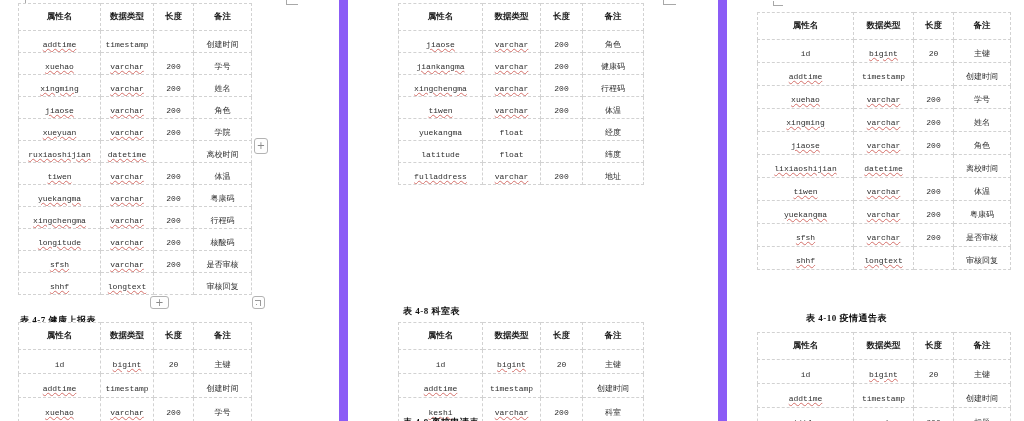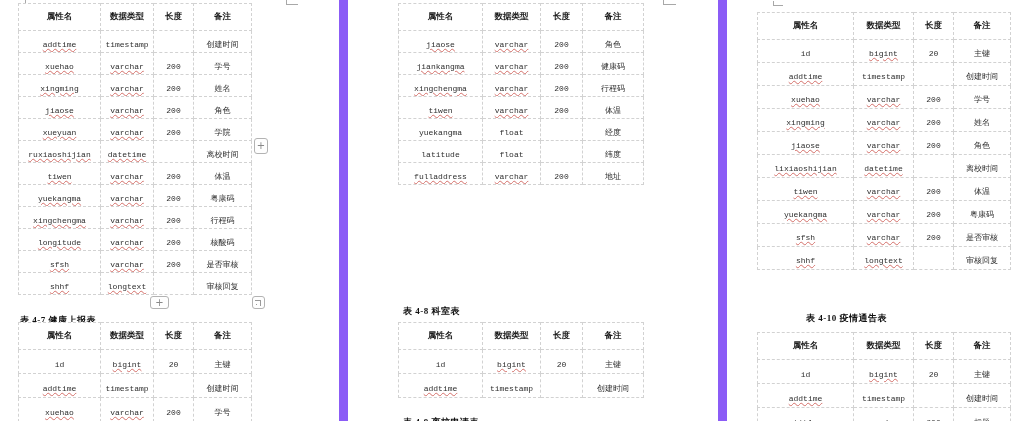--- a/index.html
+++ b/index.html
@@ -271,20 +271,26 @@
             <td><span class="mono sp">bigint</span></td>
             <td><span class="mono">20</span></td>
             <td><span class="cjk">主键</span></td>
           </tr>
           <tr>
             <td><span class="mono sp">addtime</span></td>
             <td><span class="mono">timestamp</span></td>
             <td><span class="mono"></span></td>
             <td><span class="cjk">创建时间</span></td>
           </tr>
+          <tr>
+            <td><span class="mono sp">keshi</span></td>
+            <td><span class="mono sp">varchar</span></td>
+            <td><span class="mono">200</span></td>
+            <td><span class="cjk">科室</span></td>
+          </tr>
         </tbody>
       </table>
 
     <span class="caption" style="left:55px;top:416px;">表 4-9 离校申请表</span>
   </div>
 
   <div class="page" id="p3">
     <span class="bmark corner" style="left:46px;top:1px;width:10px;height:5px;"></span>
 
     <table class="def rows-c" style="left:30px;top:12px;">

